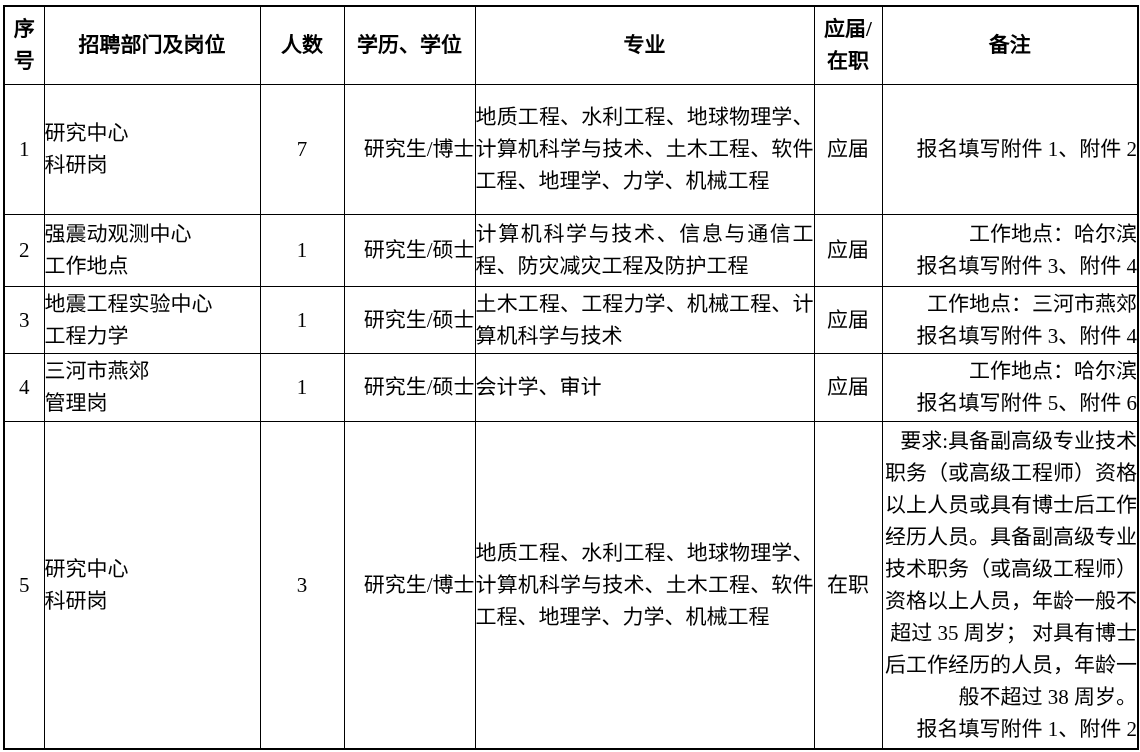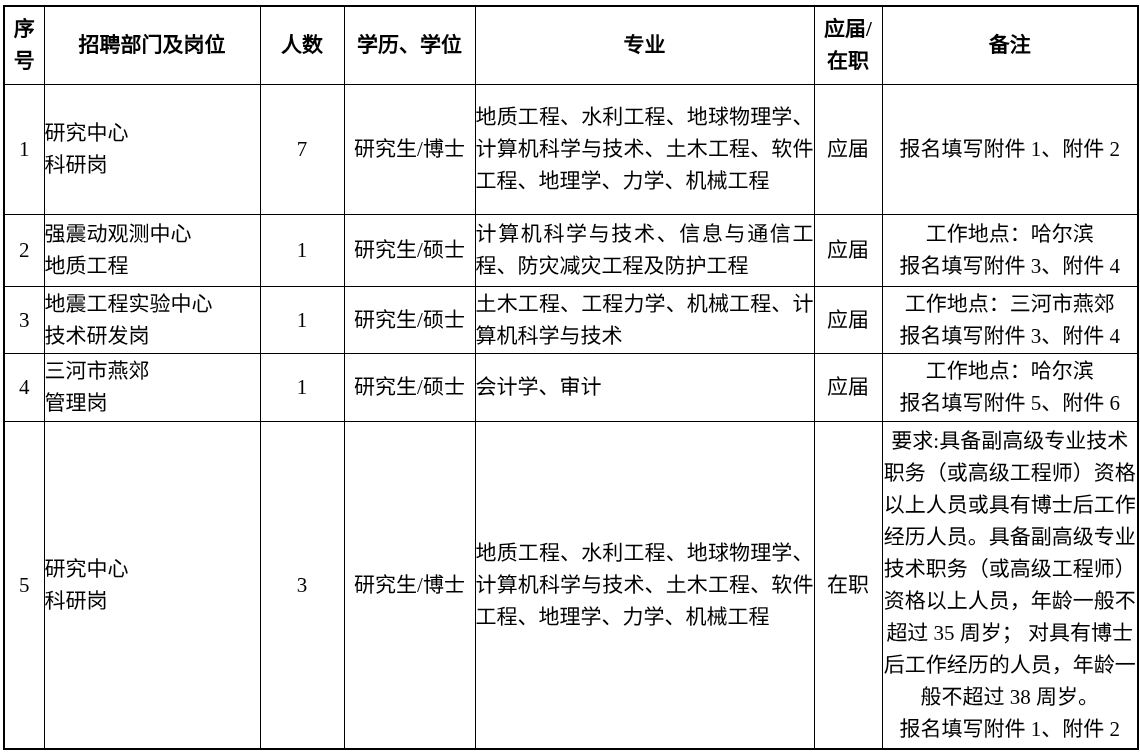--- a/index.html
+++ b/index.html
@@ -48,23 +48,23 @@
   
   tr.r-head { height: 78px; }
   tr.r-1 { height: 130px; }
   tr.r-2 { height: 72px; }
   tr.r-3 { height: 67px; }
   tr.r-4 { height: 68px; }
   tr.r-5 { height: 328px; }
   
   td.c-seq, td.c-count, td.c-status { text-align: center; }
   td.c-dept { text-align: left; }
-  td.c-degree { text-align: center; padding-left: 2px; padding-right: 1px; }
+  td.c-degree { text-align: right; padding-left: 2px; padding-right: 1px; }
   td.c-major { text-align: justify; padding-left: 4px; padding-right: 3px; margin-left: 19px; }
-  td.c-notes { text-align: center; padding-left: 5px; padding-right: 2px; font-family: Liberation Serif, serif; }
+  td.c-notes { text-align: right; padding-left: 5px; padding-right: 2px; font-family: Liberation Serif, serif; }
 </style>
 </head>
 <body>
 
 <div class="page">
   <table class="recruit">
     <colgroup>
       <col class="w-seq">
       <col class="w-dept">
       <col class="w-count">
@@ -93,32 +93,32 @@
 科研岗</td>
         <td class="c-count">7</td>
         <td class="c-degree">研究生/博士</td>
         <td class="c-major">地质工程、水利工程、地球物理学、计算机科学与技术、土木工程、软件工程、地理学、力学、机械工程</td>
         <td class="c-status">应届</td>
         <td class="c-notes">报名填写附件 1、附件 2</td>
       </tr>
       <tr class="r-2">
         <td class="c-seq">2</td>
         <td class="c-dept">强震动观测中心
-地质工程</td>
+工作地点</td>
         <td class="c-count">1</td>
         <td class="c-degree">研究生/硕士</td>
         <td class="c-major">计算机科学与技术、信息与通信工程、防灾减灾工程及防护工程</td>
         <td class="c-status">应届</td>
         <td class="c-notes">工作地点：哈尔滨
 报名填写附件 3、附件 4</td>
       </tr>
       <tr class="r-3">
         <td class="c-seq">3</td>
         <td class="c-dept">地震工程实验中心
-技术研发岗</td>
+工程力学</td>
         <td class="c-count">1</td>
         <td class="c-degree">研究生/硕士</td>
         <td class="c-major">土木工程、工程力学、机械工程、计算机科学与技术</td>
         <td class="c-status">应届</td>
         <td class="c-notes">工作地点：三河市燕郊
 报名填写附件 3、附件 4</td>
       </tr>
       <tr class="r-4">
         <td class="c-seq">4</td>
         <td class="c-dept">三河市燕郊

